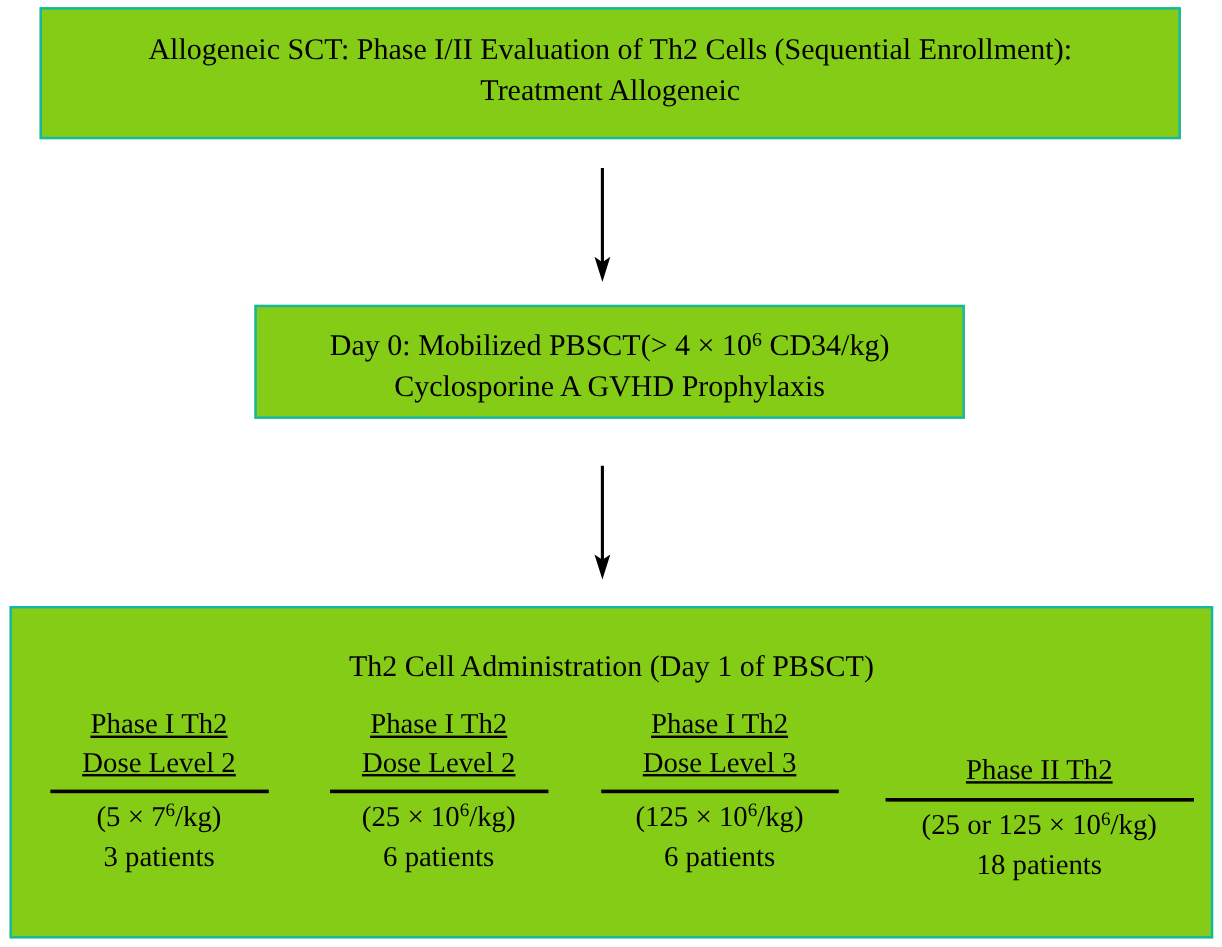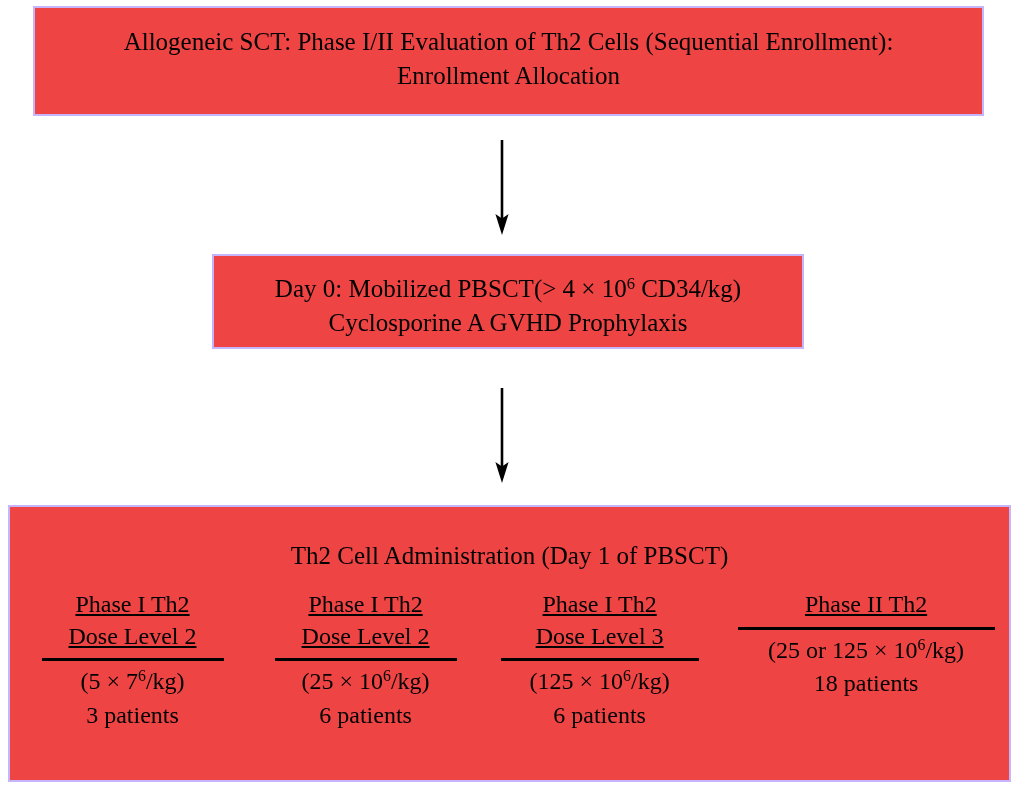--- a/index.html
+++ b/index.html
@@ -11,23 +11,23 @@
     width: 1018px;
     height: 789px;
     position: relative;
     font-family: "Liberation Serif", "DejaVu Serif", serif;
     color: #000000;
     overflow: hidden;
   }
 
   .box {
     position: absolute;
-    border: 2px solid #c4b5fd;
+    border: 2px solid #14b8a6;
     box-sizing: border-box;
-    background: #ef4444;
+    background: #84cc16;
   }
 
   
   #top-box {
     left: 33px;
     top: 6px;
     width: 951px;
     height: 110px;
     display: flex;
     align-items: flex-start;
@@ -85,21 +85,21 @@
     flex-direction: row;
   }
   .col {
     text-align: center;
     font-size: 24px;
     line-height: 1.32;
   }
   .col-1 { width: 246px; }
   .col-2 { width: 222px; }
   .col-3 { width: 248px; }
-  .col-4 { width: 287px; }
+  .col-4 { width: 287px; margin-top: 38px; }
 
   .col .heading {
     white-space: nowrap;
     text-decoration: underline;
   }
   .col .rule {
     height: 3px;
     background: #000000;
     margin: 6px auto 5px auto;
   }
@@ -125,21 +125,21 @@
   }
   #arrow-1 { left: 487px; top: 140px; }
   #arrow-2 { left: 487px; top: 388px; }
 </style>
 </head>
 <body>
 
 <div class="box" id="top-box">
   <div class="inner">
     <div>Allogeneic SCT: Phase I/II Evaluation of Th2 Cells (Sequential Enrollment):</div>
-    <div>Enrollment Allocation</div>
+    <div>Treatment Allogeneic</div>
   </div>
 </div>
 
 <div class="arrow" id="arrow-1">
   <svg width="30" height="96" viewBox="0 0 30 96" xmlns="http://www.w3.org/2000/svg">
     <line x1="15" y1="0" x2="15" y2="86" stroke="#000000" stroke-width="2.6"></line>
     <polygon points="15,95 8.4,74 15,78.5 21.6,74" fill="#000000"></polygon>
   </svg>
 </div>
 

